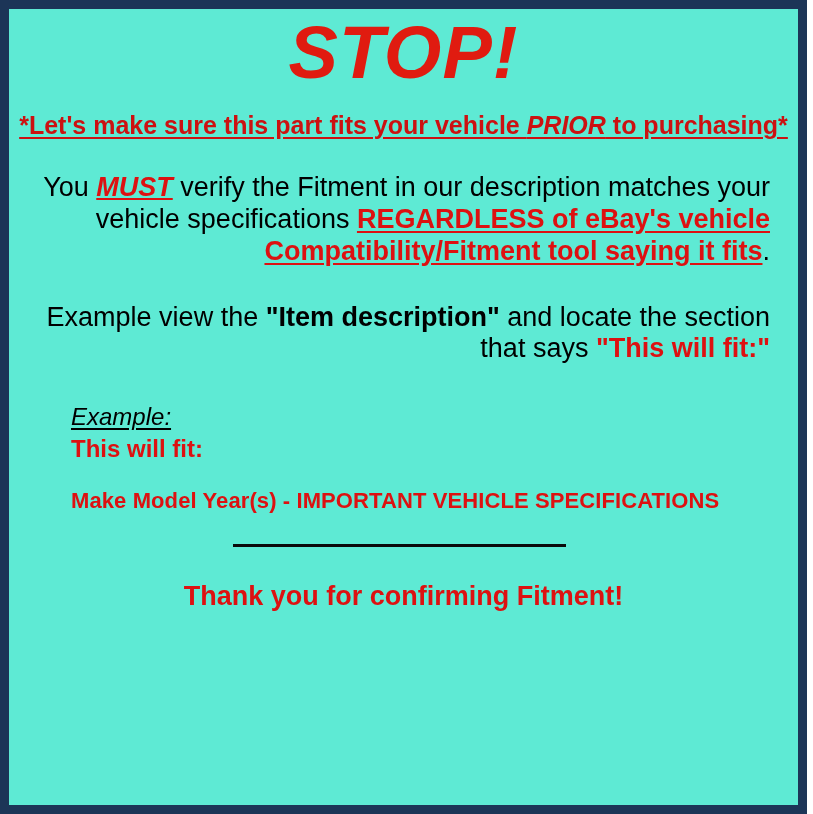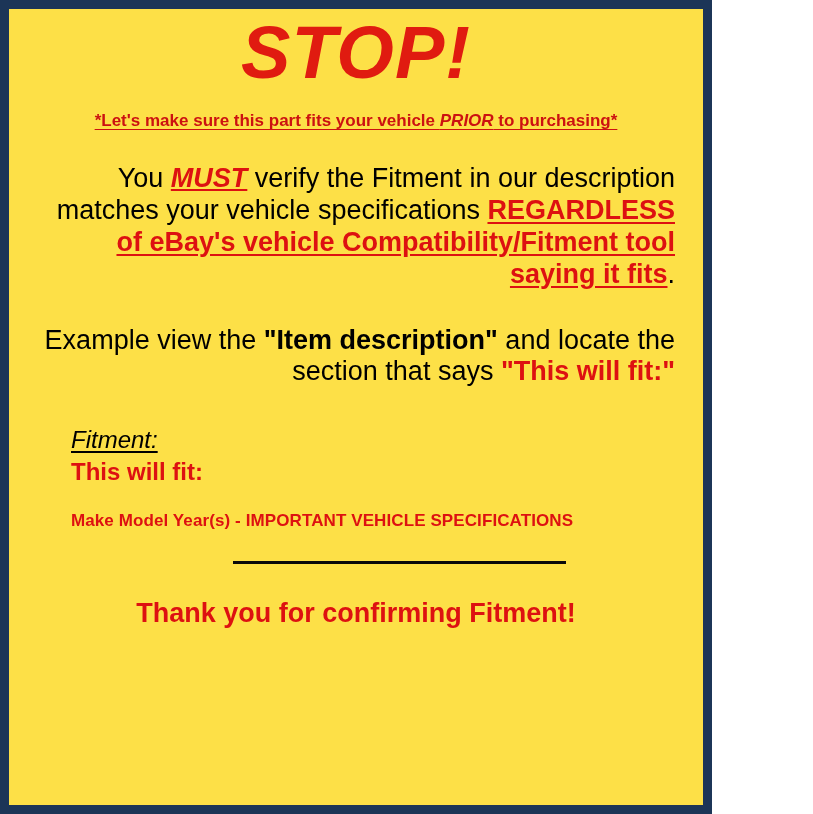--- a/index.html
+++ b/index.html
@@ -9,23 +9,23 @@
   }
   body {
     width: 813px;
     height: 814px;
     overflow: hidden;
     font-family: "Liberation Sans", sans-serif;
   }
 
   #notice-card {
     box-sizing: border-box;
-    width: 712px;
+    width: 807px;
     height: 814px;
-    background: #fde047;
+    background: #5eead4;
     border: 9px solid #1c3557;
     padding: 0;
     position: relative;
   }
 
   .inner {
     box-sizing: border-box;
     width: 100%;
     height: 100%;
     padding: 0 10px;
@@ -44,21 +44,21 @@
     margin: 6px 0 0 0;
     padding: 0;
     font-family: "Liberation Sans", sans-serif;
   }
 
   
   .subtitle {
     text-align: center;
     color: #cc1111;
     font-weight: bold;
-    font-size: 17px;
+    font-size: 25px;
     line-height: 1.1;
     margin: 22px 0 0 0;
     white-space: nowrap;
     font-family: "Liberation Sans", sans-serif;
   }
   .subtitle .u { text-decoration: underline; text-underline-offset: 3px; }
   .subtitle .it { font-style: italic; }
 
   
   .para {
@@ -120,21 +120,21 @@
   .example-willfit {
     color: #dd1111;
     font-size: 24px;
     font-weight: bold;
     line-height: 1.3;
     margin-top: 2px;
     font-family: "Liberation Sans", sans-serif;
   }
   .example-spec {
     color: #dd1111;
-    font-size: 17px;
+    font-size: 22px;
     font-weight: bold;
     line-height: 1.2;
     margin-top: 24px;
     letter-spacing: 0.1px;
     font-family: "Liberation Sans", sans-serif;
   }
 
   
   .divider-wrap {
     margin-top: 26px;
@@ -175,21 +175,21 @@
 
     <p class="para p-must">
       <span>You </span><span class="must-word">MUST</span><span> verify the Fitment in our description matches your vehicle specifications </span><span class="regardless">REGARDLESS of eBay's vehicle Compatibility/Fitment tool saying it fits</span><span>.</span>
     </p>
 
     <p class="para p-itemdesc">
       <span>Example view the </span><span class="b">"Item description"</span><span> and locate the section that says </span><span class="b red">"This will fit:"</span>
     </p>
 
     <div class="example-block">
-      <div class="example-label">Fitment:</div>
+      <div class="example-label">Example:</div>
       <div class="example-willfit">This will fit:</div>
       <div class="example-spec">Make Model Year(s) - IMPORTANT VEHICLE SPECIFICATIONS</div>
     </div>
 
     <div class="divider-wrap">
       <div class="divider"></div>
     </div>
 
 
 

